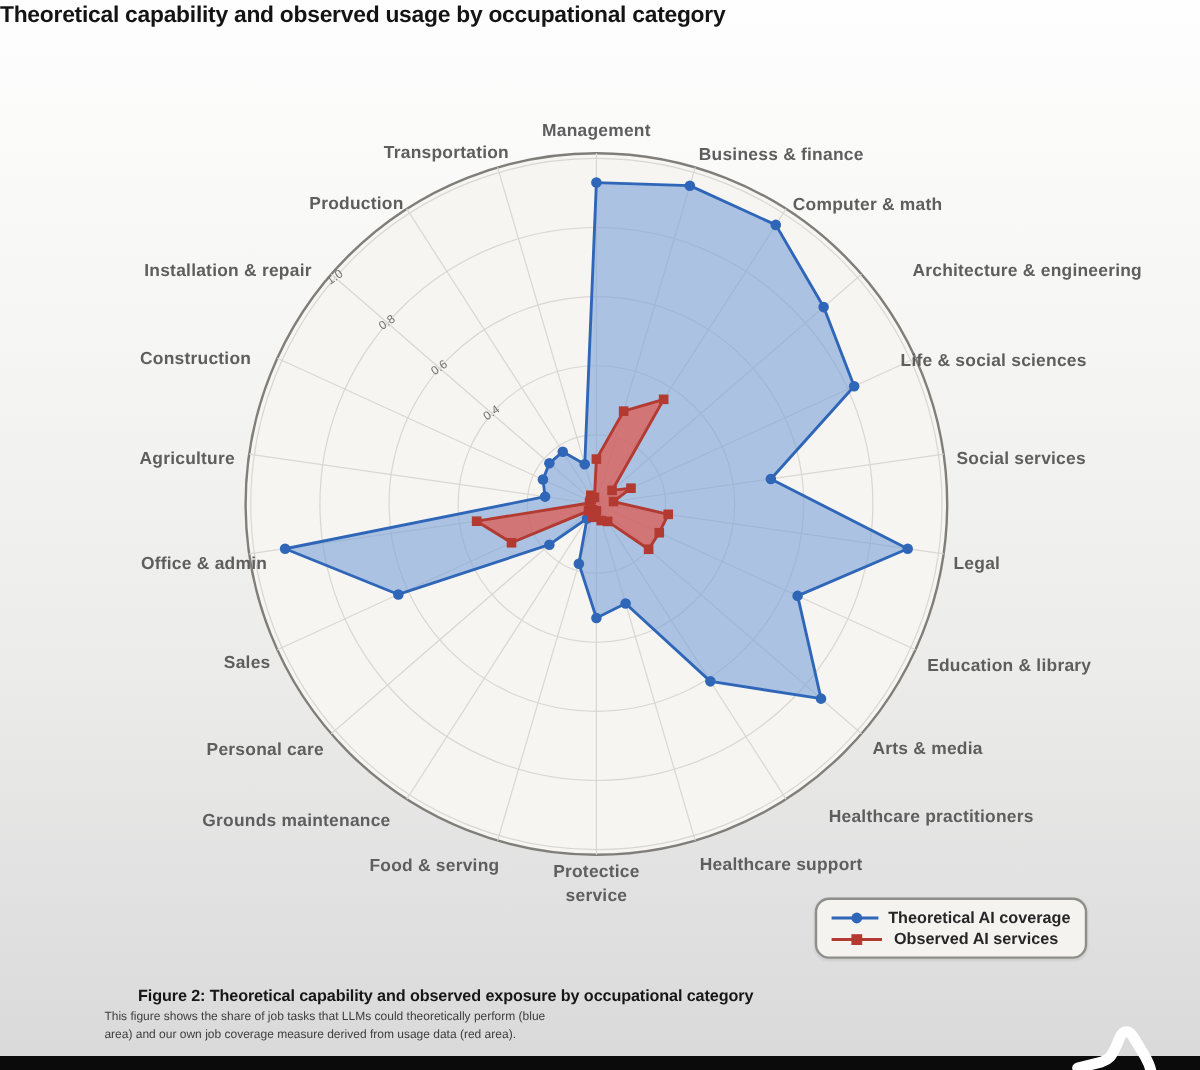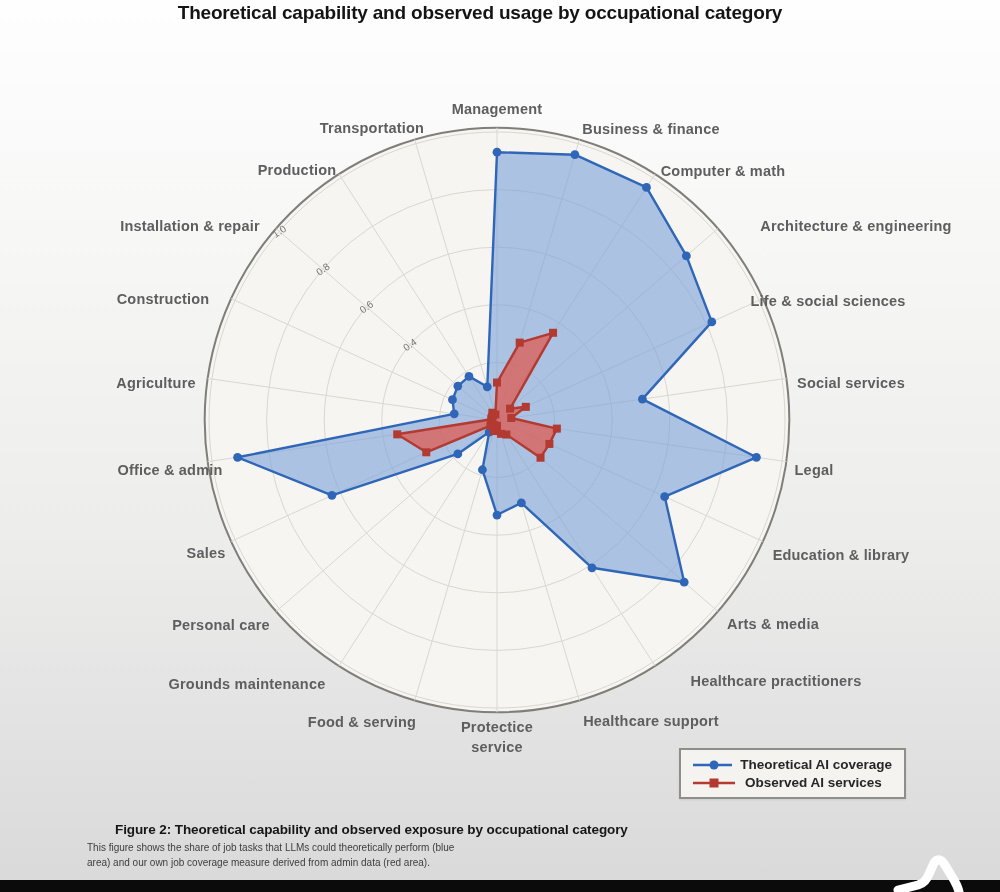--- a/index.html
+++ b/index.html
@@ -2,27 +2,27 @@
 <html><head>
 <meta charset="utf-8">
 <style>
   html,body{margin:0;padding:0;}
   body{font-family:"Liberation Sans", sans-serif;}
   .page{
     position:relative;width:1000px;height:892px;overflow:hidden;
     background:linear-gradient(180deg,#fefefe 0%,#f6f6f5 30%,#ececeb 62%,#e0e0e0 86%,#d9d9d9 100%);
   }
   .page-title{
-    position:absolute;top:0;left:0;width:960px;text-align:center;
+    position:absolute;top:0;left:0;width:960px;
     font-size:19px;font-weight:700;color:#141414;letter-spacing:-0.2px;padding-top:2px;
   }
   .chart-wrap{position:absolute;left:0;top:0;width:1000px;height:830px;}
   .legend-box{
     position:absolute;left:679px;top:748px;width:227px;box-sizing:border-box;
-    background:#f4f3f0;border:2px solid #8e8e8a;border-radius:0;
+    background:#f4f3f0;border:2px solid #8e8e8a;border-radius:12px;
     padding:7px 12px 7px 10px;display:flex;flex-direction:column;gap:3px;
     box-shadow:0 1px 2px rgba(0,0,0,0.08);
   }
   .legend-row{display:flex;align-items:center;gap:8px;}
   .legend-label{font-size:13.5px;font-weight:700;color:#262626;white-space:nowrap;}
   .caption{position:absolute;left:87px;top:822px;width:580px;}
   .caption-title{font-size:13.5px;font-weight:700;color:#161616;margin-bottom:3px;letter-spacing:-0.1px;padding-left:28px;}
   .caption-line{font-size:10px;color:#3d3d3d;line-height:1.5;}
   .bottom-bar{position:absolute;left:0;top:880px;width:1000px;height:12px;background:#0b0b0b;}
   .swoosh{position:absolute;left:880px;top:840px;}
@@ -153,21 +153,21 @@
         <line x1="2" y1="6" x2="44" y2="6" stroke="#b23a31" stroke-width="2.5"></line>
         <rect x="18.5" y="1.5" width="9" height="9" fill="#b23a31"></rect>
       </svg>
       <span class="legend-label">Observed AI services</span>
     </div>
   </div>
 
   <div class="caption">
     <div class="caption-title">Figure 2: Theoretical capability and observed exposure by occupational category</div>
     <div class="caption-line">This figure shows the share of job tasks that LLMs could theoretically perform (blue</div>
-    <div class="caption-line">area) and our own job coverage measure derived from admin data (red area).</div>
+    <div class="caption-line">area) and our own job coverage measure derived from usage data (red area).</div>
   </div>
 
   <div class="bottom-bar"></div>
 
   <svg class="swoosh" width="110" height="52" viewBox="0 0 110 52">
     <path d="M18 50 L38 45 C44 43 46.5 40 49.5 33 L53 25 C56 18 61 18 65 25 L74 40 C76.5 44.5 78 47 79 52" fill="none" stroke="#ffffff" stroke-width="9" stroke-linecap="round" stroke-linejoin="round"></path>
   </svg>
 
 </div>
 

